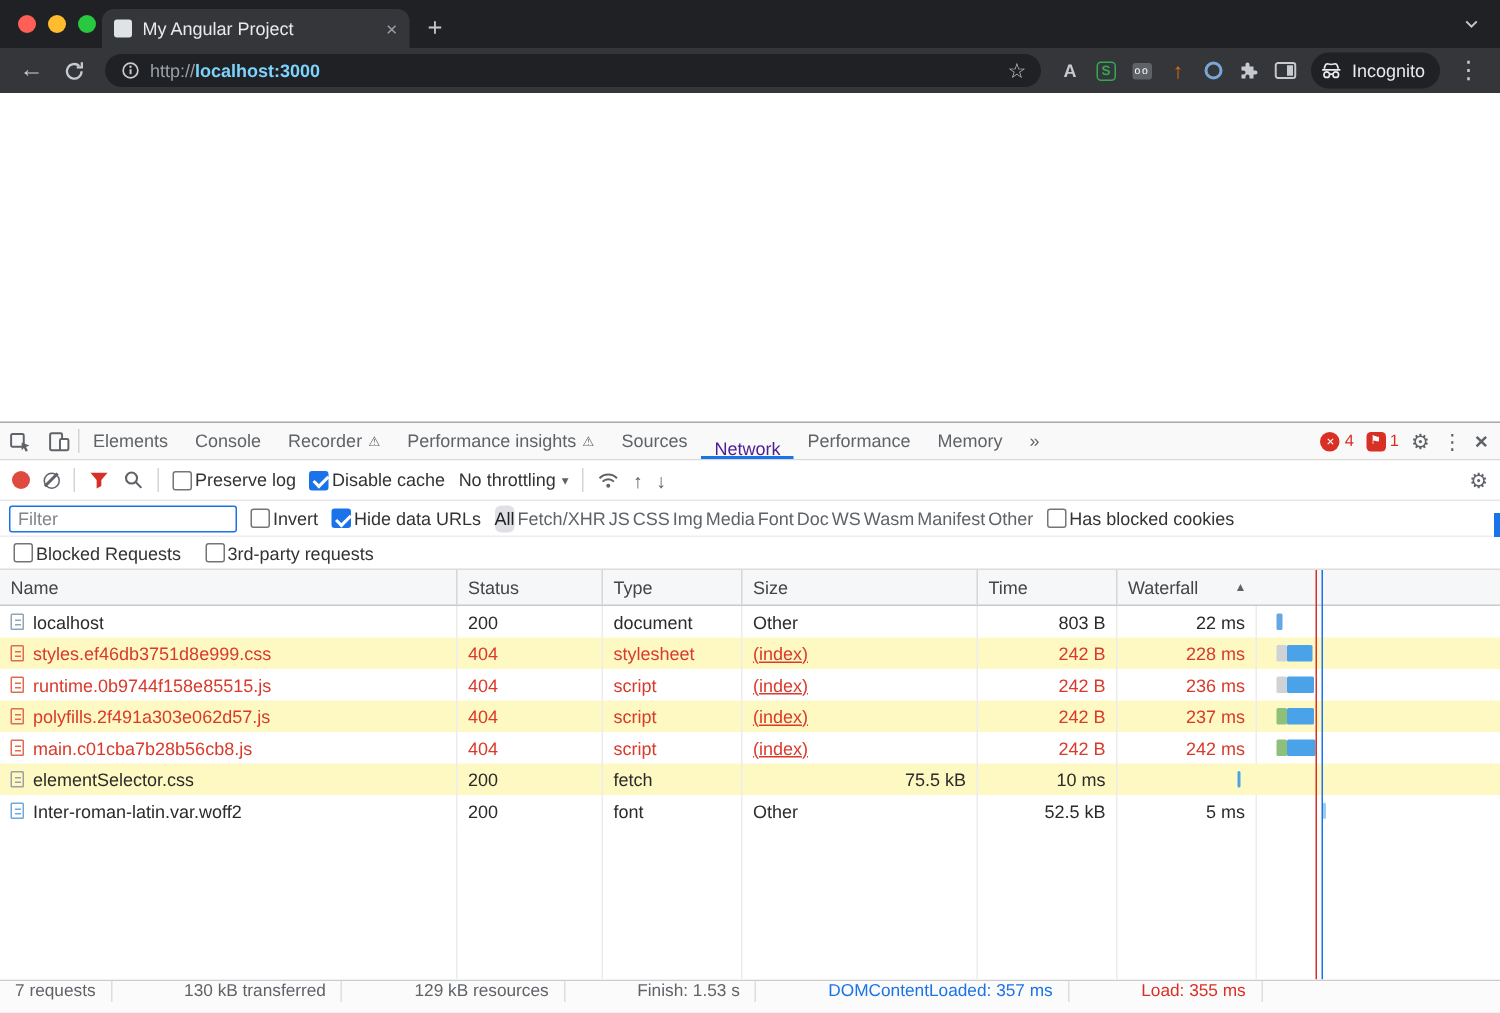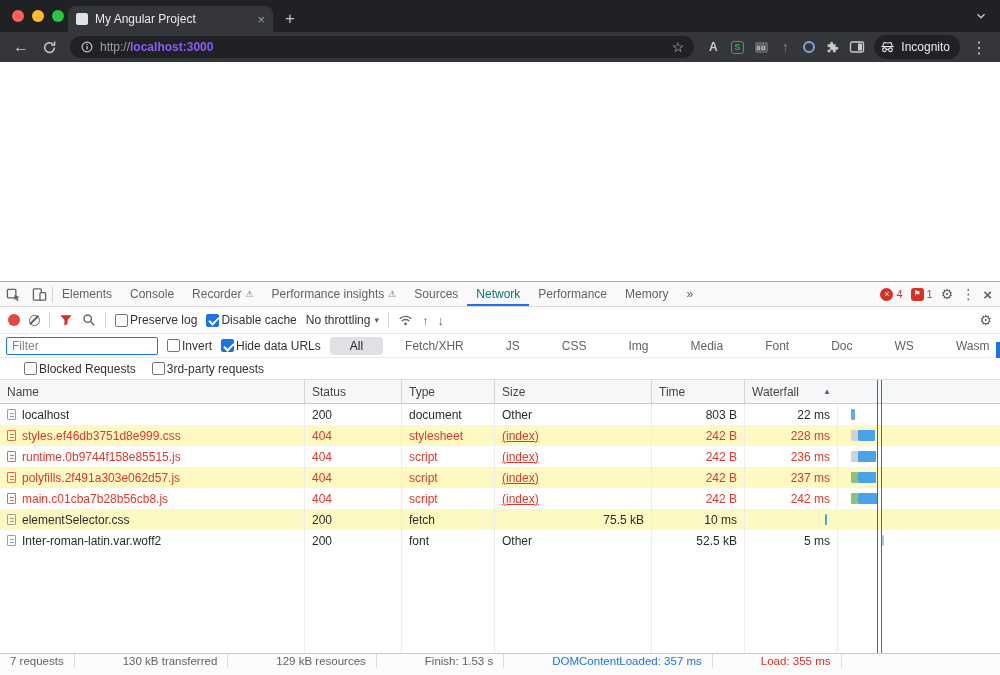--- a/index.html
+++ b/index.html
@@ -21,21 +21,21 @@
   .tab-close { color:#9aa0a6; font-size:13px; line-height:1; cursor:pointer; }
   .newtab { width:26px; height:26px; display:flex; align-items:center; justify-content:center;
             color:#c4c7c5; font-size:17px; margin-left:4px; cursor:pointer; }
   .tabsearch { margin-left:auto; margin-right:12px; align-self:center; color:#c4c7c5; display:flex; }
   .navbar { height:30px; background:#35363a; display:flex; align-items:center; padding:0 8px; gap:2px; flex:none; }
   .nav-btn { width:26px; height:26px; display:flex; align-items:center; justify-content:center;
              color:#c7cbcf; font-size:16px; cursor:pointer; flex:none; }
   .urlbar { flex:1; min-width:0; height:22px; background:#202124; border-radius:11px; display:flex;
             align-items:center; padding:0 10px; margin:0 6px; font-size:12px; gap:6px; }
   .url-scheme { color:#9aa0a6; }
-  .url-host { color:#8b5cf6; font-weight:700; }
+  .url-host { color:#7dd3fc; font-weight:700; }
   .url-star { margin-left:auto; color:#c7cbcf; font-size:14px; cursor:pointer; }
   .ext { width:22px; height:24px; display:flex; align-items:center; justify-content:center; cursor:pointer; flex:none; }
   .ext-a { color:#c7cbcf; font-weight:700; font-size:12px; }
   .ext-s { width:13px; height:13px; border:1.5px solid #34a853; border-radius:3px; color:#34a853;
            font-size:9px; font-weight:700; display:flex; align-items:center; justify-content:center; }
   .ext-cam { width:13px; height:11px; background:#5f6368; border-radius:2px; color:#fff; font-size:7px;
              display:flex; align-items:center; justify-content:center; letter-spacing:1px; }
   .ext-up { color:#e8710a; font-weight:700; font-size:14px; }
   .ext-ring { width:12px; height:12px; border:2px solid #7ba7d7; border-radius:50%; }
   .incognito-chip { height:24px; border-radius:12px; background:#202124; display:flex; align-items:center;
@@ -43,21 +43,21 @@
   
   .page { flex:1; background:#ffffff; }
   
   .devtools { height:394px; flex:none; border-top:1px solid #a8a8a8; background:#fff; display:flex;
               flex-direction:column; position:relative; color:#333; }
   .dt-tabbar { height:25px; flex:none; background:#f9f9f9; border-bottom:1px solid #d8d8d8; display:flex;
                align-items:stretch; font-size:12px; color:#5f6368; }
   .dt-ic { width:26px; display:flex; align-items:center; justify-content:center; color:#5f6368; cursor:pointer; flex:none; }
   .vdiv { width:1px; height:16px; background:#d5d5d5; align-self:center; flex:none; }
   .dtab { padding:0 9px; display:flex; align-items:center; gap:4px; cursor:pointer; white-space:nowrap; }
-  .dtab.active { color:#0f766e; box-shadow:inset 0 -2px 0 #1a73e8; }
+  .dtab.active { color:#4c1d95; box-shadow:inset 0 -2px 0 #1a73e8;align-items:flex-end; }
   .warnb { font-size:9px; color:#5f6368; }
   .dt-right { margin-left:auto; display:flex; align-items:center; gap:8px; padding-right:8px; }
   .badge { display:flex; align-items:center; gap:3px; color:#d93025; font-size:11px; cursor:pointer; }
   .err-ic { width:13px; height:13px; border-radius:50%; background:#d93025; color:#fff; font-size:9px;
             display:flex; align-items:center; justify-content:center; line-height:1; }
   .iss-ic { width:13px; height:13px; border-radius:3px; background:#d93025; color:#fff; font-size:8px;
             display:flex; align-items:center; justify-content:center; line-height:1; }
   .gearbtn,.kebabbtn,.closebtn { color:#5f6368; font-size:14px; cursor:pointer; line-height:1; }
   .closebtn { font-size:15px; font-weight:700; }
   .dt-toolbar { height:27px; flex:none; background:#fff; border-bottom:1px solid #e7e7e7; display:flex;
@@ -74,24 +74,24 @@
   .throttle { display:flex; align-items:center; gap:4px; cursor:pointer; color:#333; }
   .caret { color:#5f6368; font-size:9px; }
   .arrow-ic { color:#5f6368; font-size:13px; cursor:pointer; font-weight:700; }
   .tb-spacer { margin-left:auto; }
   .dt-filter1 { height:24px; flex:none; background:#fff; border-bottom:1px solid #ededed; display:flex;
                 align-items:center; gap:9px; padding:0 6px; font-size:12px; }
   .filter-input { width:152px; height:18px; border:1px solid #1a73e8; border-radius:2px; font-size:12px;
                   padding:0 5px; outline:none; color:#333; font-family:"Liberation Sans", sans-serif; }
   .filter-input::placeholder { color:#80868b; }
   .chips { display:flex; align-items:center; gap:2px; }
-  .chip { padding:2px 20px; border-radius:4px; color:#5f6368; cursor:pointer; white-space:nowrap; }
+  .chip { padding:2px 0; border-radius:4px; color:#5f6368; cursor:pointer; white-space:nowrap; }
   .chip.selected { background:#dfe1e5; color:#202124; }
   .dt-filter2 { height:22px; flex:none; background:#fff; border-bottom:1px solid #dcdcdc; display:flex;
-                align-items:center; gap:16px; padding:0 24px; font-size:12px; }
+                align-items:center; gap:16px; padding:0 9px; font-size:12px; }
   
   .table-area { flex:1; position:relative; display:flex; flex-direction:column; overflow:hidden; background:#fff; }
   .gridcols { display:grid; grid-template-columns:305px 97px 93px 157px 93px 93px 1fr; }
   .thead { height:24px; flex:none; background:#f6f7f8; border-bottom:1px solid #c9c9c9; font-size:12px; color:#454545; }
   .hcell { display:flex; align-items:center; padding:0 7px; border-right:1px solid #d6d6d6; white-space:nowrap; overflow:hidden; }
   .hcell:last-child { border-right:none; justify-content:space-between; }
   .sort { color:#5f6368; font-size:8px; }
   .nrow { height:21px; flex:none; font-size:12px; color:#2b2b2b; cursor:pointer; }
   .nrow.stripe { background:#fef9c3; }
   .nrow.failed { color:#d93a2b; }

